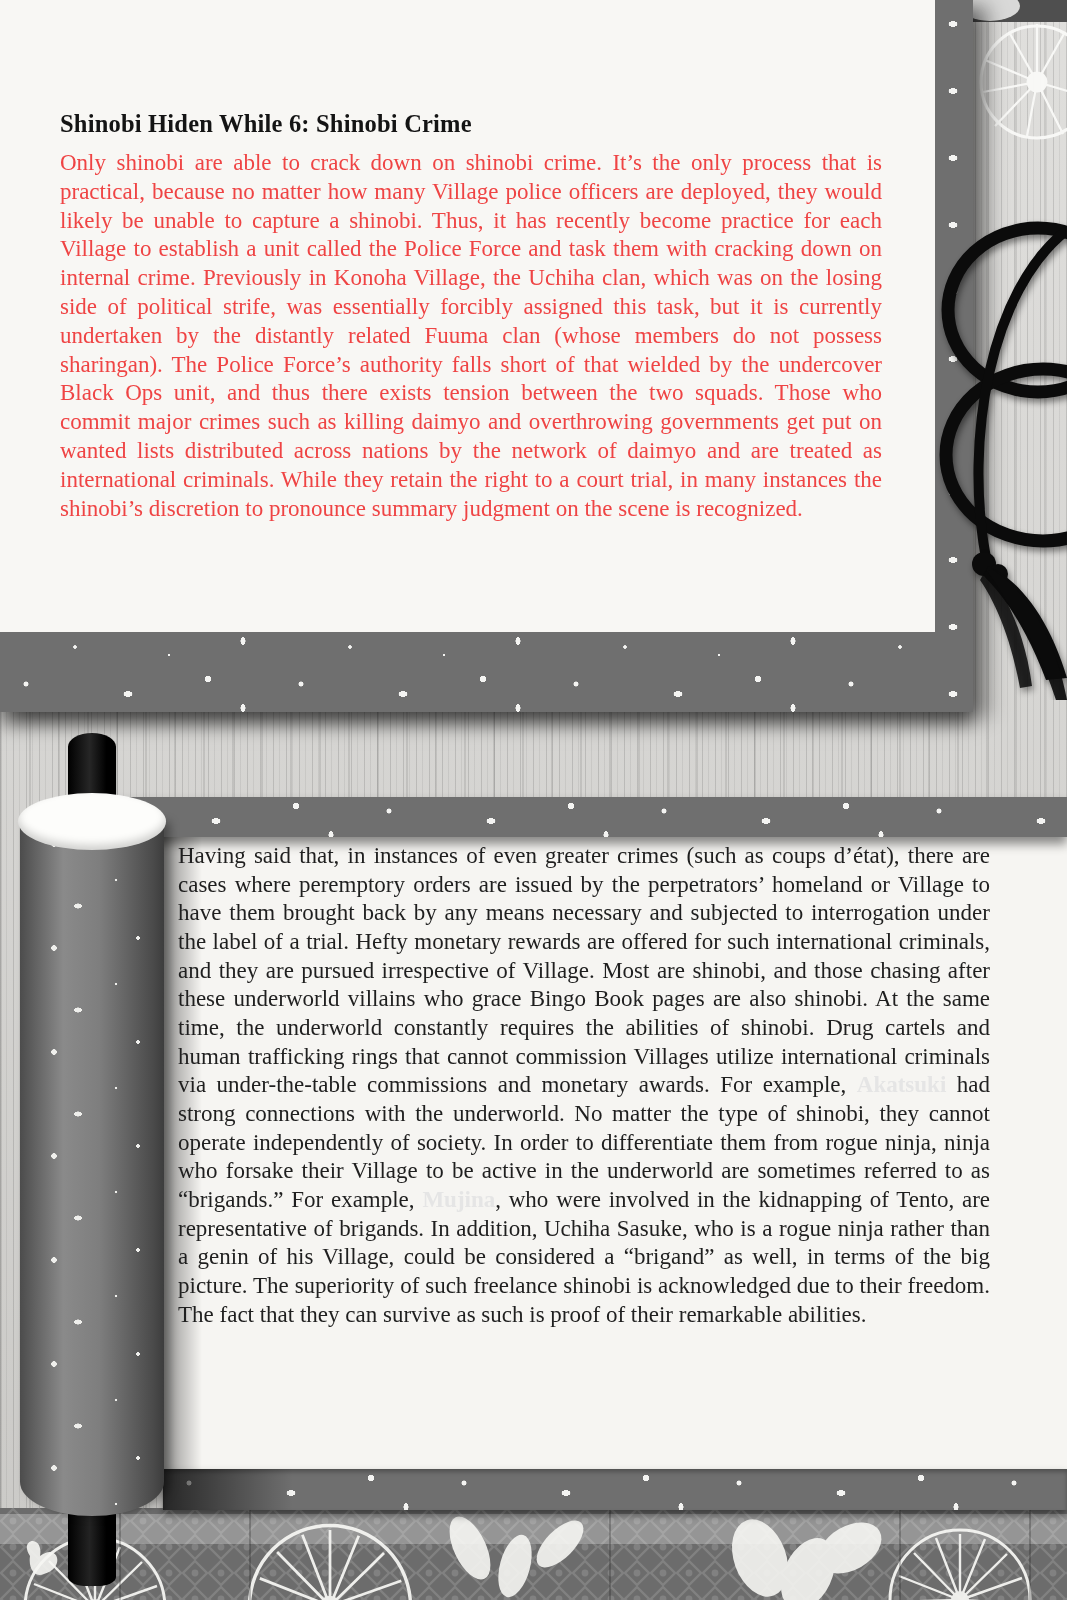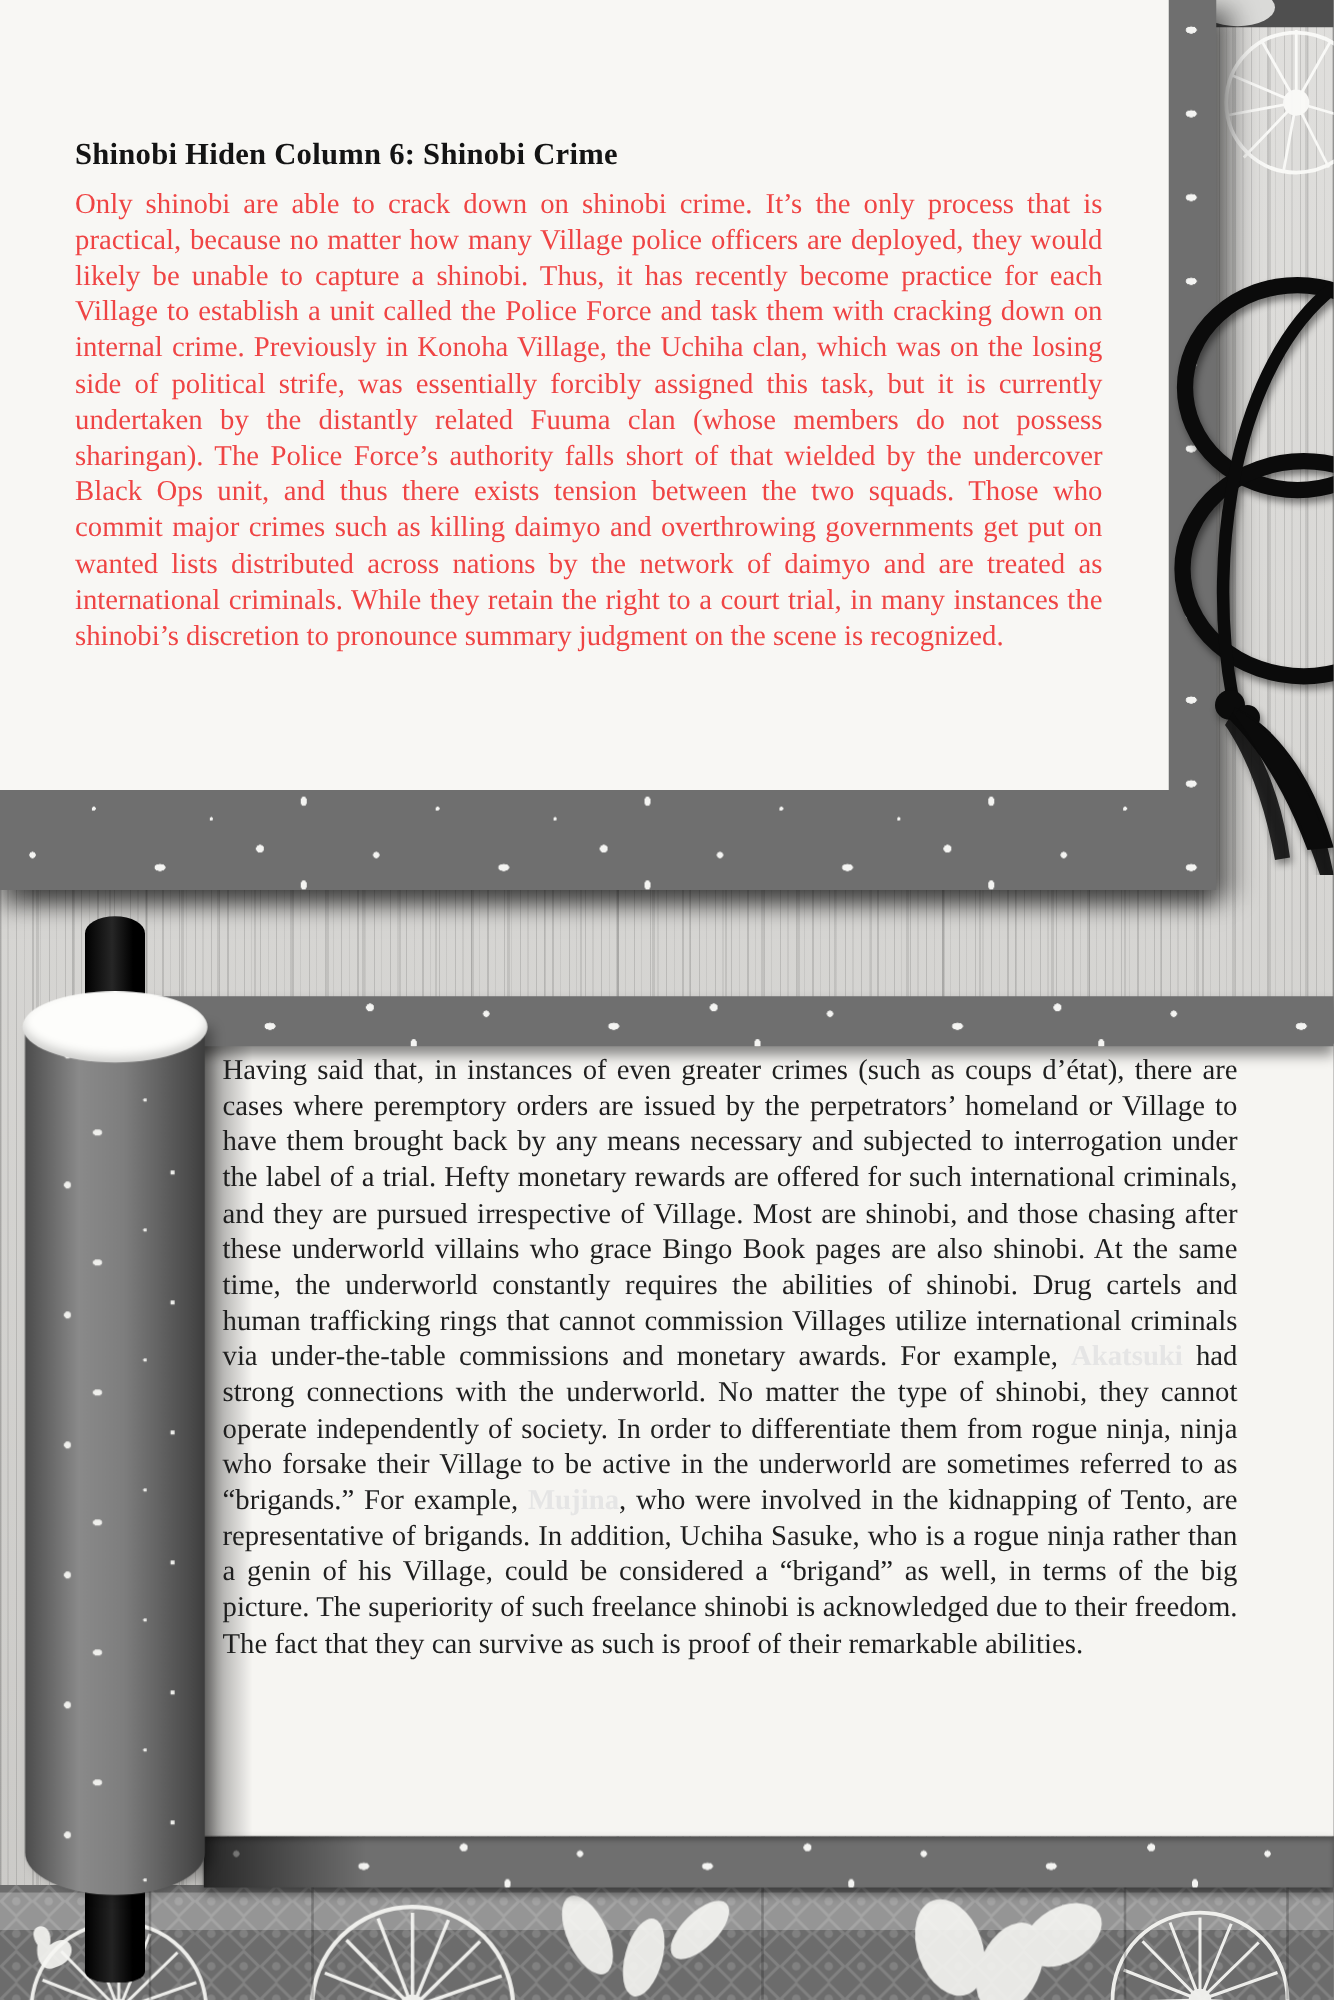--- a/index.html
+++ b/index.html
@@ -130,21 +130,21 @@
       <circle cx="124" cy="364" r="12"></circle>
       <circle cx="138" cy="374" r="10"></circle>
       <path d="M128 366 C 160 380, 190 420, 207 478 L 186 480 C 168 432, 146 398, 124 376 Z"></path>
       <path d="M130 368 C 168 390, 196 440, 207 500 L 196 500 C 178 444, 152 404, 126 378 Z" opacity=".9"></path>
       <path d="M126 370 C 150 400, 166 440, 172 486 L 160 488 C 152 444, 138 406, 120 380 Z" opacity=".85"></path>
     </g>
   </svg>
 
   <div id="frame-gray" class="speckle"></div>
   <div id="panel-white"></div>
-  <div id="column-title">Shinobi Hiden Column 6: Shinobi Crime</div>
+  <div id="column-title">Shinobi Hiden While 6: Shinobi Crime</div>
   <div id="column-body">Only shinobi are able to crack down on shinobi crime. It’s the only process that is practical, because no matter how many Village police officers are deployed, they would likely be unable to capture a shinobi. Thus, it has recently become practice for each Village to establish a unit called the Police Force and task them with cracking down on internal crime. Previously in Konoha Village, the Uchiha clan, which was on the losing side of political strife, was essentially forcibly assigned this task, but it is currently undertaken by the distantly related Fuuma clan (whose members do not possess sharingan). The Police Force’s authority falls short of that wielded by the undercover Black Ops unit, and thus there exists tension between the two squads. Those who commit major crimes such as killing daimyo and overthrowing governments get put on wanted lists distributed across nations by the network of daimyo and are treated as international criminals. While they retain the right to a court trial, in many instances the shinobi’s discretion to pronounce summary judgment on the scene is recognized.</div>
 
   <div id="scroll-band-top" class="speckle"></div>
   <div id="scroll-page"></div>
   <div id="page-left-shade"></div>
   <div id="scroll-body"><span>Having said that, in instances of even greater crimes (such as coups d’état), there are cases where peremptory orders are issued by the perpetrators’ homeland or Village to have them brought back by any means necessary and subjected to interrogation under the label of a trial. Hefty monetary rewards are offered for such international criminals, and they are pursued irrespective of Village. Most are shinobi, and those chasing after these underworld villains who grace Bingo Book pages are also shinobi. At the same time, the underworld constantly requires the abilities of shinobi. Drug cartels and human trafficking rings that cannot commission Villages utilize international criminals via under-the-table commissions and monetary awards. For example, </span><b>Akatsuki</b><span> had strong connections with the underworld. No matter the type of shinobi, they cannot operate independently of society. In order to differentiate them from rogue ninja, ninja who forsake their Village to be active in the underworld are sometimes referred to as “brigands.” For example, </span><b>Mujina</b><span>, who were involved in the kidnapping of Tento, are representative of brigands. In addition, Uchiha Sasuke, who is a rogue ninja rather than a genin of his Village, could be considered a “brigand” as well, in terms of the big picture. The superiority of such freelance shinobi is acknowledged due to their freedom. The fact that they can survive as such is proof of their remarkable abilities.</span></div>
   <div id="scroll-band-bottom" class="speckle"></div>
 
   <div id="roller-knob-top"></div>
   <div id="roller-knob-bottom"></div>

